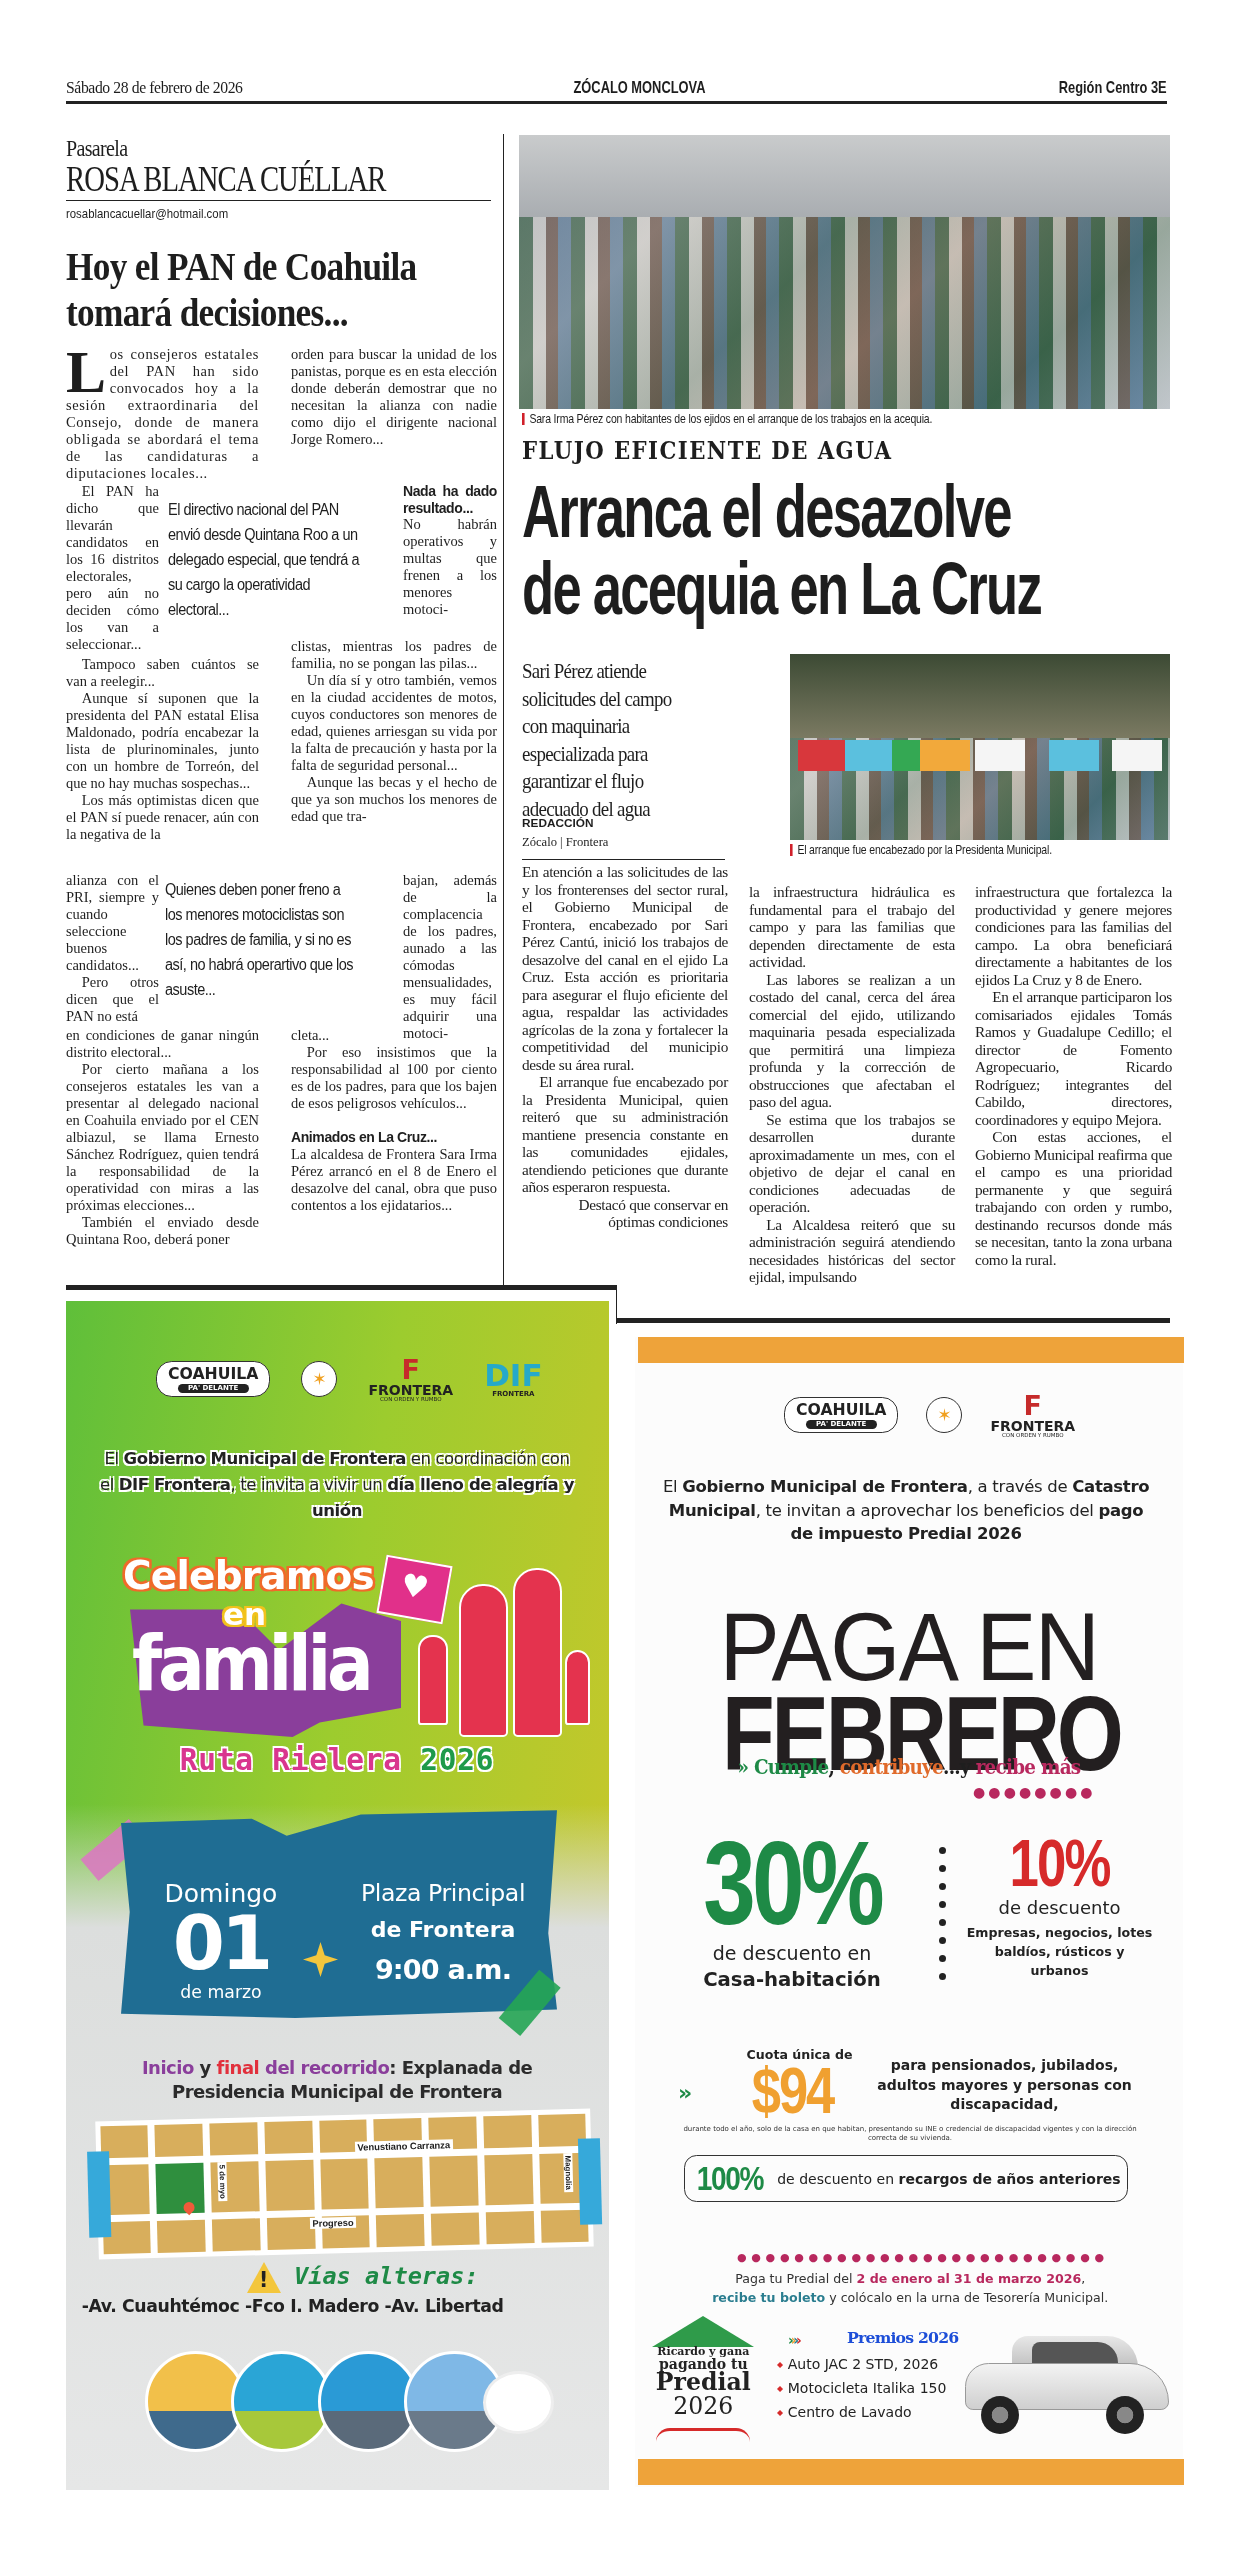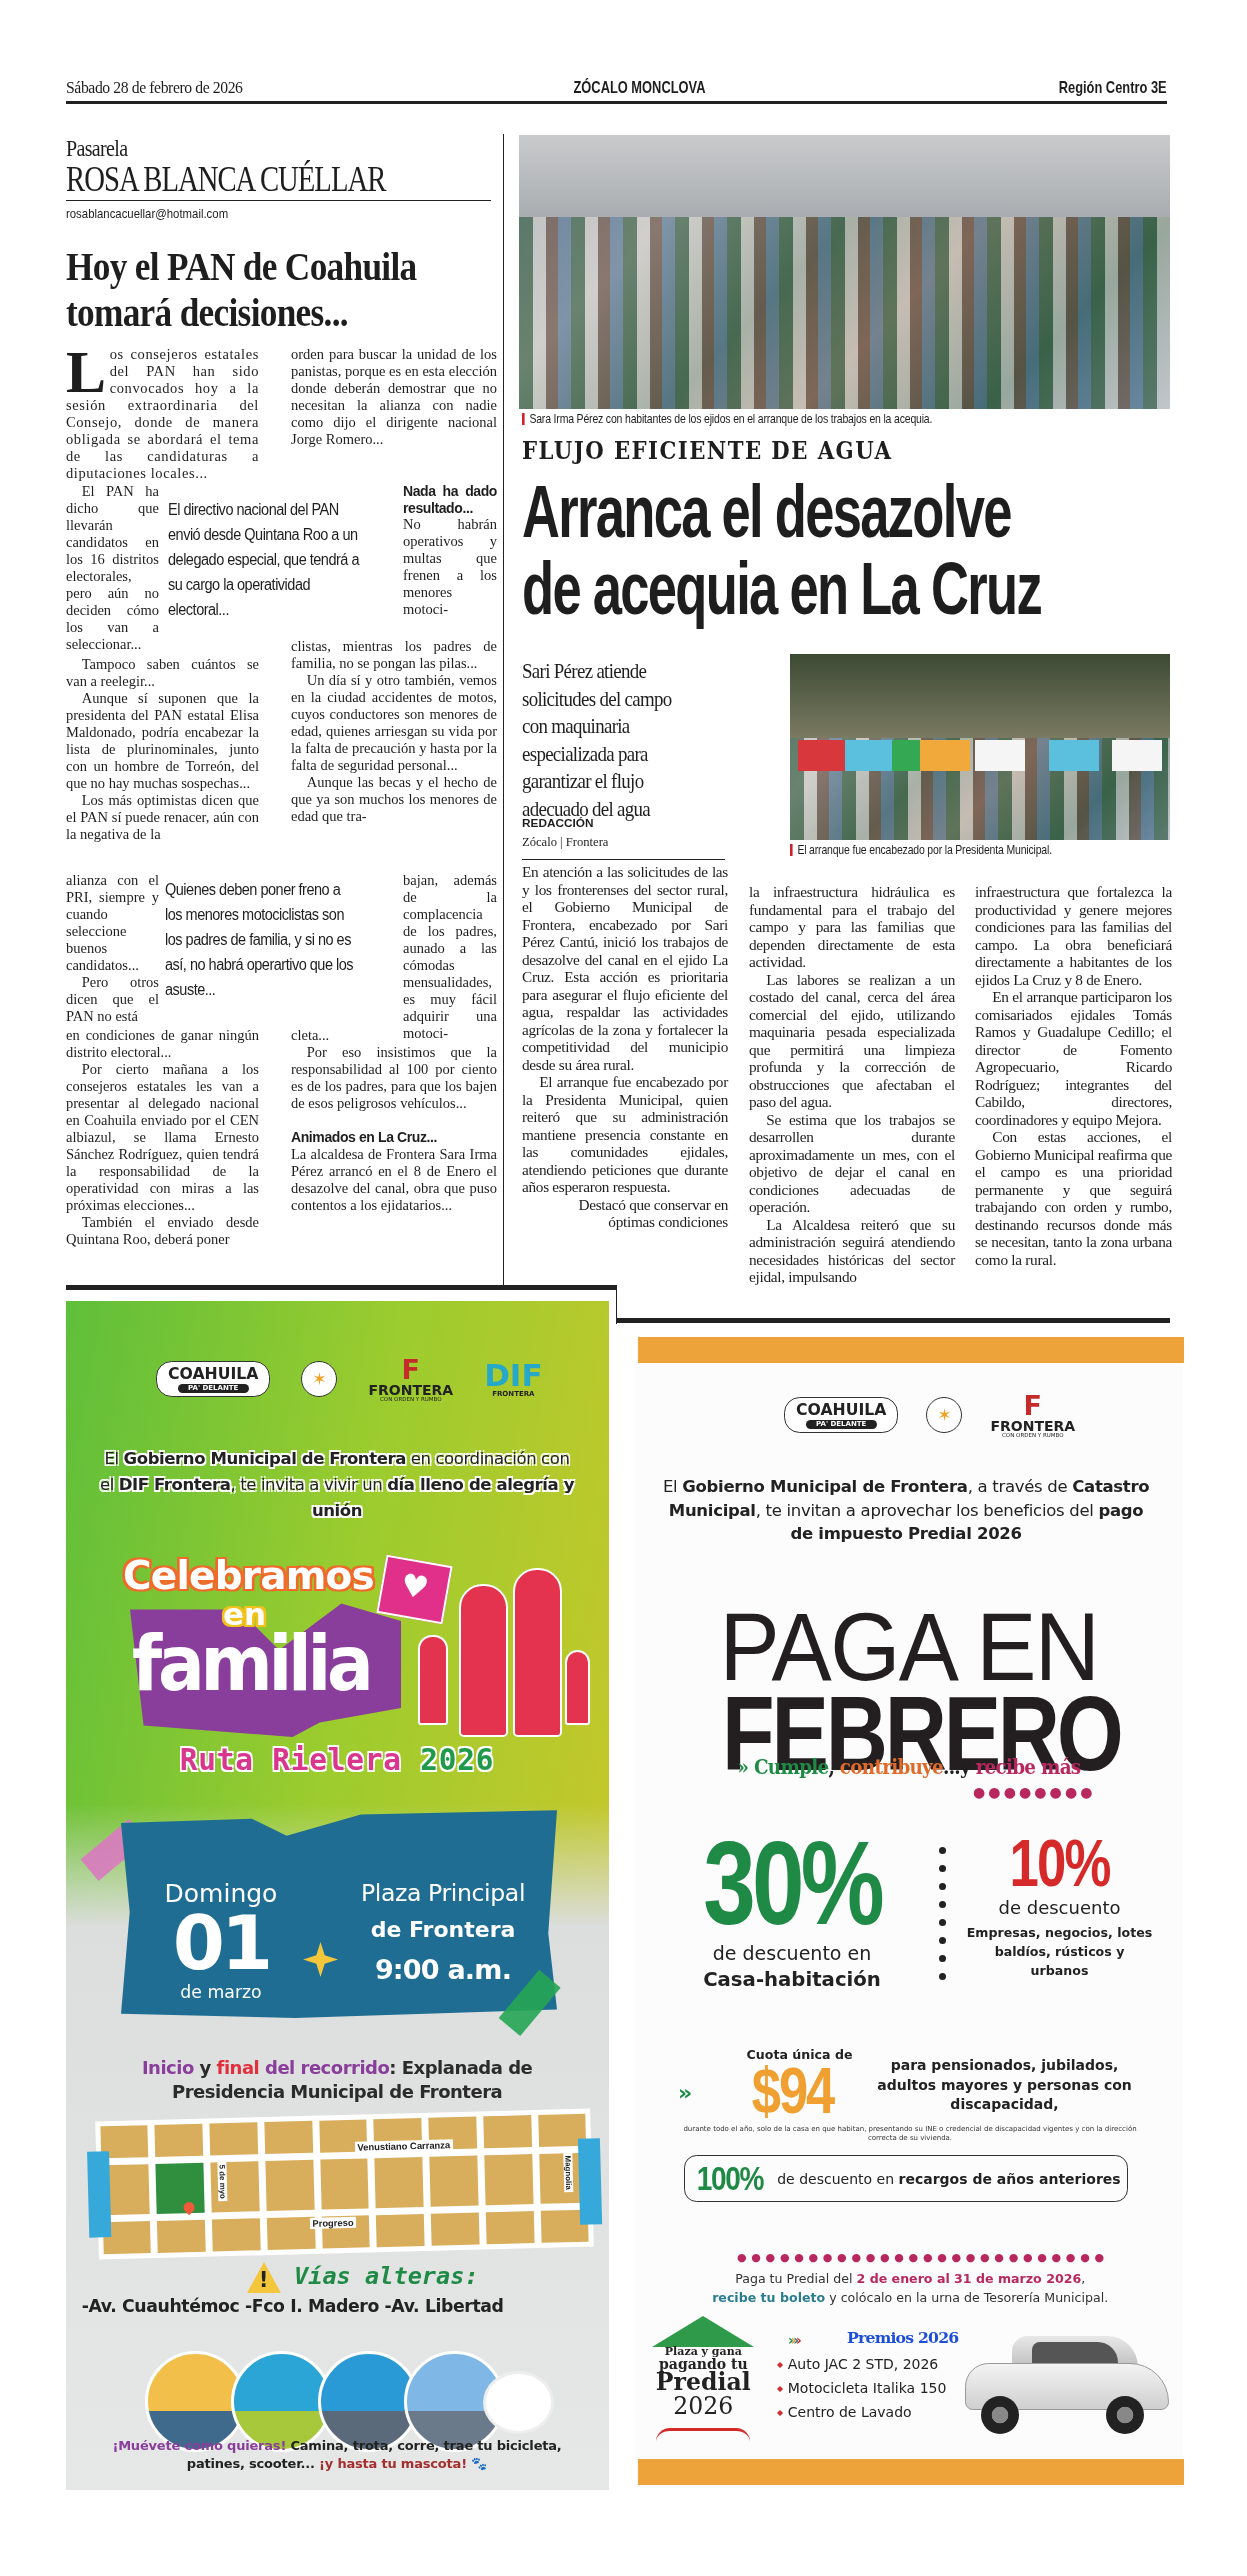--- a/index.html
+++ b/index.html
@@ -393,21 +393,20 @@
   <div class="vias-list">-Av. Cuauhtémoc  -Fco I. Madero -Av. Libertad</div>
 
   <div class="circles">
     <div class="circ" style="left:0;background:linear-gradient(180deg,#f2c04a 60%,#3f6a8c 60%)"></div>
     <div class="circ" style="left:86px;background:linear-gradient(180deg,#2aa5d6 60%,#a7c83a 60%)"></div>
     <div class="circ" style="left:173px;background:linear-gradient(180deg,#2a9ad6 60%,#5a6a7a 60%)"></div>
     <div class="circ" style="left:259px;background:linear-gradient(180deg,#7fb8e6 60%,#6a7a8a 60%)"></div>
     <div class="circ" style="left:338px;top:19.7px;width:71px;height:63px;background:#fff;border-color:#eee"></div>
   </div>
 
-  <div class="dif-foot"><span class="pur">¡Muévete como quieras!</span><span> Camina, trota, corre, trae tu bicicleta, patines, scooter... </span><span class="red">¡y hasta tu mascota!</span> <span>🐾</span></div>
 </aside>
 
 <aside class="ad-pred">
   <div class="orange-bar ob-top"></div>
 
   <div class="pred-logos">
     <div class="logo logo-coahuila"><span>COAHUILA</span><small>PA' DELANTE</small></div>
     <div class="logo logo-seal">✶</div>
     <div class="logo logo-frontera"><span class="f">F</span><span>FRONTERA</span><small>CON ORDEN Y RUMBO</small></div>
   </div>
@@ -449,21 +448,21 @@
     <span class="pct">100%</span>
     <span class="txt2"><span>de descuento en </span><b>recargos de años anteriores</b></span>
   </div>
 
   <div class="dots d2">●●●●●●●●●●●●●●●●●●●●●●●●●●</div>
   <div class="paga-tu"><span>Paga tu Predial del </span><span class="dates">2 de enero al 31 de marzo 2026</span><span>,</span><br><span class="boleto">recibe tu boleto</span><span> y colócalo en la urna de Tesorería Municipal.</span></div>
 
   <div class="house">
     <div class="roof"></div>
     <div class="words">
-      <div class="w1">Plaza y gana</div>
+      <div class="w1">Ricardo y gana</div>
       <div class="w2">pagando tu</div>
       <div class="w3">Predial</div>
       <div class="w4">2026</div>
     </div>
     <div class="arc"></div>
   </div>
 
   <div class="premios-chev"><span style="color:#1e8a46">›</span><span style="color:#f0a030">›</span><span style="color:#2a7d8f">›</span><span style="color:#d62a2a">›</span></div>
   <div class="premios-title">Premios 2026</div>
   <ul class="premios-list">

